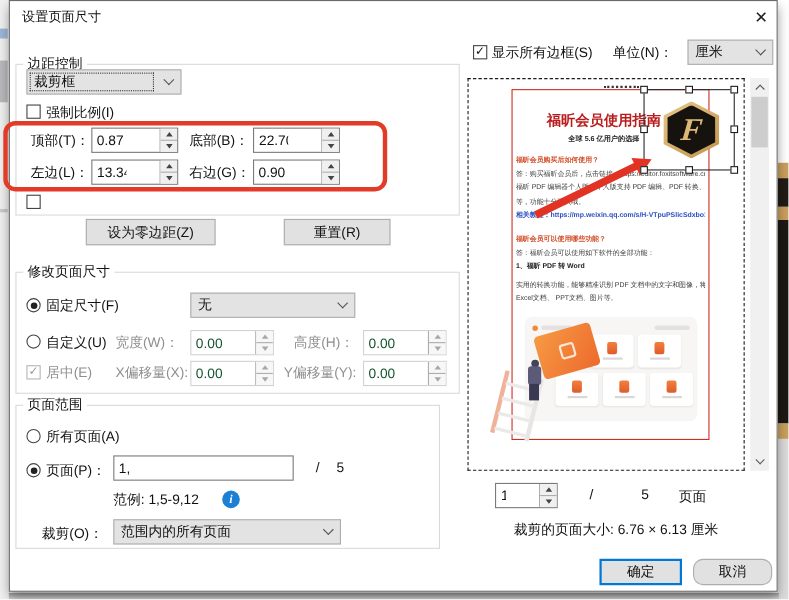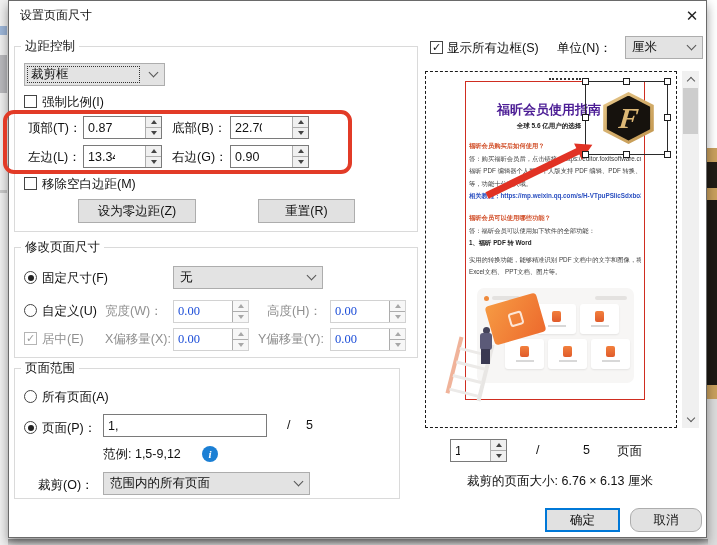--- a/index.html
+++ b/index.html
@@ -50,41 +50,41 @@
   
   .spin { position:absolute; height:23px; display:flex; background:#fff; border:1px solid #7a7a7a;gap:26px; }
   .spin .spin-in { flex:1; min-width:0; border:none; outline:none; font-size:12.5px; padding:0 4px;
                    font-family:"Liberation Sans",sans-serif; color:#111; background:transparent; }
   .spin .sb { width:16px; border-left:1px solid #adadad; display:flex; flex-direction:column; }
   .spin .sbtn { flex:1; background:#f0f0f0; display:flex; align-items:center; justify-content:center; cursor:pointer; }
   .spin .sbtn+.sbtn { border-top:1px solid #adadad; }
   .tri-u { width:0; height:0; border-left:3.5px solid transparent; border-right:3.5px solid transparent; border-bottom:4.5px solid #444; }
   .tri-d { width:0; height:0; border-left:3.5px solid transparent; border-right:3.5px solid transparent; border-top:4.5px solid #444; }
   .spin.dis { border-color:#d2d2d2; }
-  .spin.dis .spin-in { color:#1d4ed8;font-family:Liberation Serif, serif; }
+  .spin.dis .spin-in { color:#14532d; }
   .spin.dis .sbtn { background:#f7f7f7; }
   .spin.dis .tri-u { border-bottom-color:#a8a8a8; }
   .spin.dis .tri-d { border-top-color:#a8a8a8; }
 
   .txt { position:absolute; height:23px; background:#fff; border:1px solid #7a7a7a; font-size:12.5px; padding:0 4px;
          font-family:"Liberation Sans",sans-serif; color:#111; outline:none; }
 
   .btn { position:absolute; height:24px; background:#e1e1e1; border:1px solid #adadad; font-size:12.5px; color:#111;
          font-family:"Liberation Sans",sans-serif; cursor:pointer; }
   .btn.primary { border:2px solid #0078d7; }
 
   .redbox { position:absolute; left:3px; top:110px; width:349px; height:64px; border:4px solid #e23b27; border-radius:11px; z-index:6; }
 
   .info-i { position:absolute; width:16px; height:16px; border-radius:50%; background:#1b7fd4; color:#fff; font-size:11px; font-weight:bold;
             display:flex; align-items:center; justify-content:center; cursor:pointer; font-family:"Liberation Serif",serif; font-style:italic; }
 
   
   .preview { position:absolute; left:425px; top:71px; width:252px; height:357px; border:1px dashed #1a1a1a; background:#fff; }
   .croprect { position:absolute; left:465px; top:81px; width:180px; height:319px; border:1.5px solid #cf2d20; z-index:2; }
-  .doc-title { position:absolute; left:468px; top:101px; width:162px; text-align:center; font-size:13px; font-weight:bold; color:#4c1d95; z-index:1; }
+  .doc-title { position:absolute; left:468px; top:101px; width:162px; text-align:center; font-size:13px; font-weight:bold; color:#b91c1c; z-index:1; }
   .doc-sub { position:absolute; left:468px; top:122px; width:162px; text-align:center; font-size:6.5px; font-weight:bold; color:#222; z-index:1; }
   .page-dots { position:absolute; left:549px; top:78px; width:32px; border-top:2px dotted #333; z-index:3; }
   .doc-lines { position:absolute; left:469px; top:140px; width:172px; z-index:1; }
   .doc-lines span { display:block; font-size:6.3px; line-height:12.6px; white-space:nowrap; overflow:hidden; }
   .doc-lines span:nth-child(6) { margin-top:9px; }
   .doc-lines span:nth-child(9) { margin-top:4px; }
   .l-o { color:#d2502a; font-weight:bold; }
   .l-d { color:#3a3a3a; }
   .l-b { color:#2a4fc0; font-weight:bold; }
   .l-bold { color:#222; font-weight:bold; }
@@ -156,21 +156,21 @@
       <div class="b4"></div>
       <div class="b5"></div>
       <div class="b6"></div>
   </div>
   <div class="shadow-b"></div>
 
   <div class="dialog"></div>
   <div class="title">设置页面尺寸</div>
   <div class="close">✕</div>
 
-  <div class="grp" style="left:14px;top:46px;width:404px;height:186px;font-family:Liberation Mono, monospace;">
+  <div class="grp" style="left:14px;top:58px;width:404px;height:138px;font-family:Liberation Mono, monospace;">
     <span class="grp-label">边距控制</span>
   </div>
   <div class="dd" style="left:24px;top:63px;width:141px;">
     <span class="dd-t">裁剪框</span>
     <span class="dd-ar">
         <span class="chev"></span>
       </span>
     <span class="focus-dots"></span>
   </div>
   <div class="chk" style="left:24px;top:95px;"></div>
@@ -221,21 +221,20 @@
         <div class="sbtn">
           <span class="tri-u"></span>
         </div>
     <div class="sbtn">
           <span class="tri-d"></span>
         </div>
       </div>
   </div>
 
   <div class="chk" style="left:24px;top:177px;"></div>
-  <span class="lbl" style="left:42px;top:176px;">移除空白边距(M)</span>
   <button class="btn" style="left:78px;top:199px;width:118px;">设为零边距(Z)</button>
   <button class="btn" style="left:258px;top:199px;width:97px;">重置(R)</button>
 
   <div class="grp" style="left:14px;top:247px;width:404px;height:111px;text-align:center;">
     <span class="grp-label">修改页面尺寸</span>
   </div>
   <div class="rad sel" style="left:24px;top:271px;"></div>
   <span class="lbl" style="left:42px;top:270px;">固定尺寸(F)</span>
   <div class="dd" style="left:173px;top:266px;width:150px;">
     <span class="dd-t">无</span>

